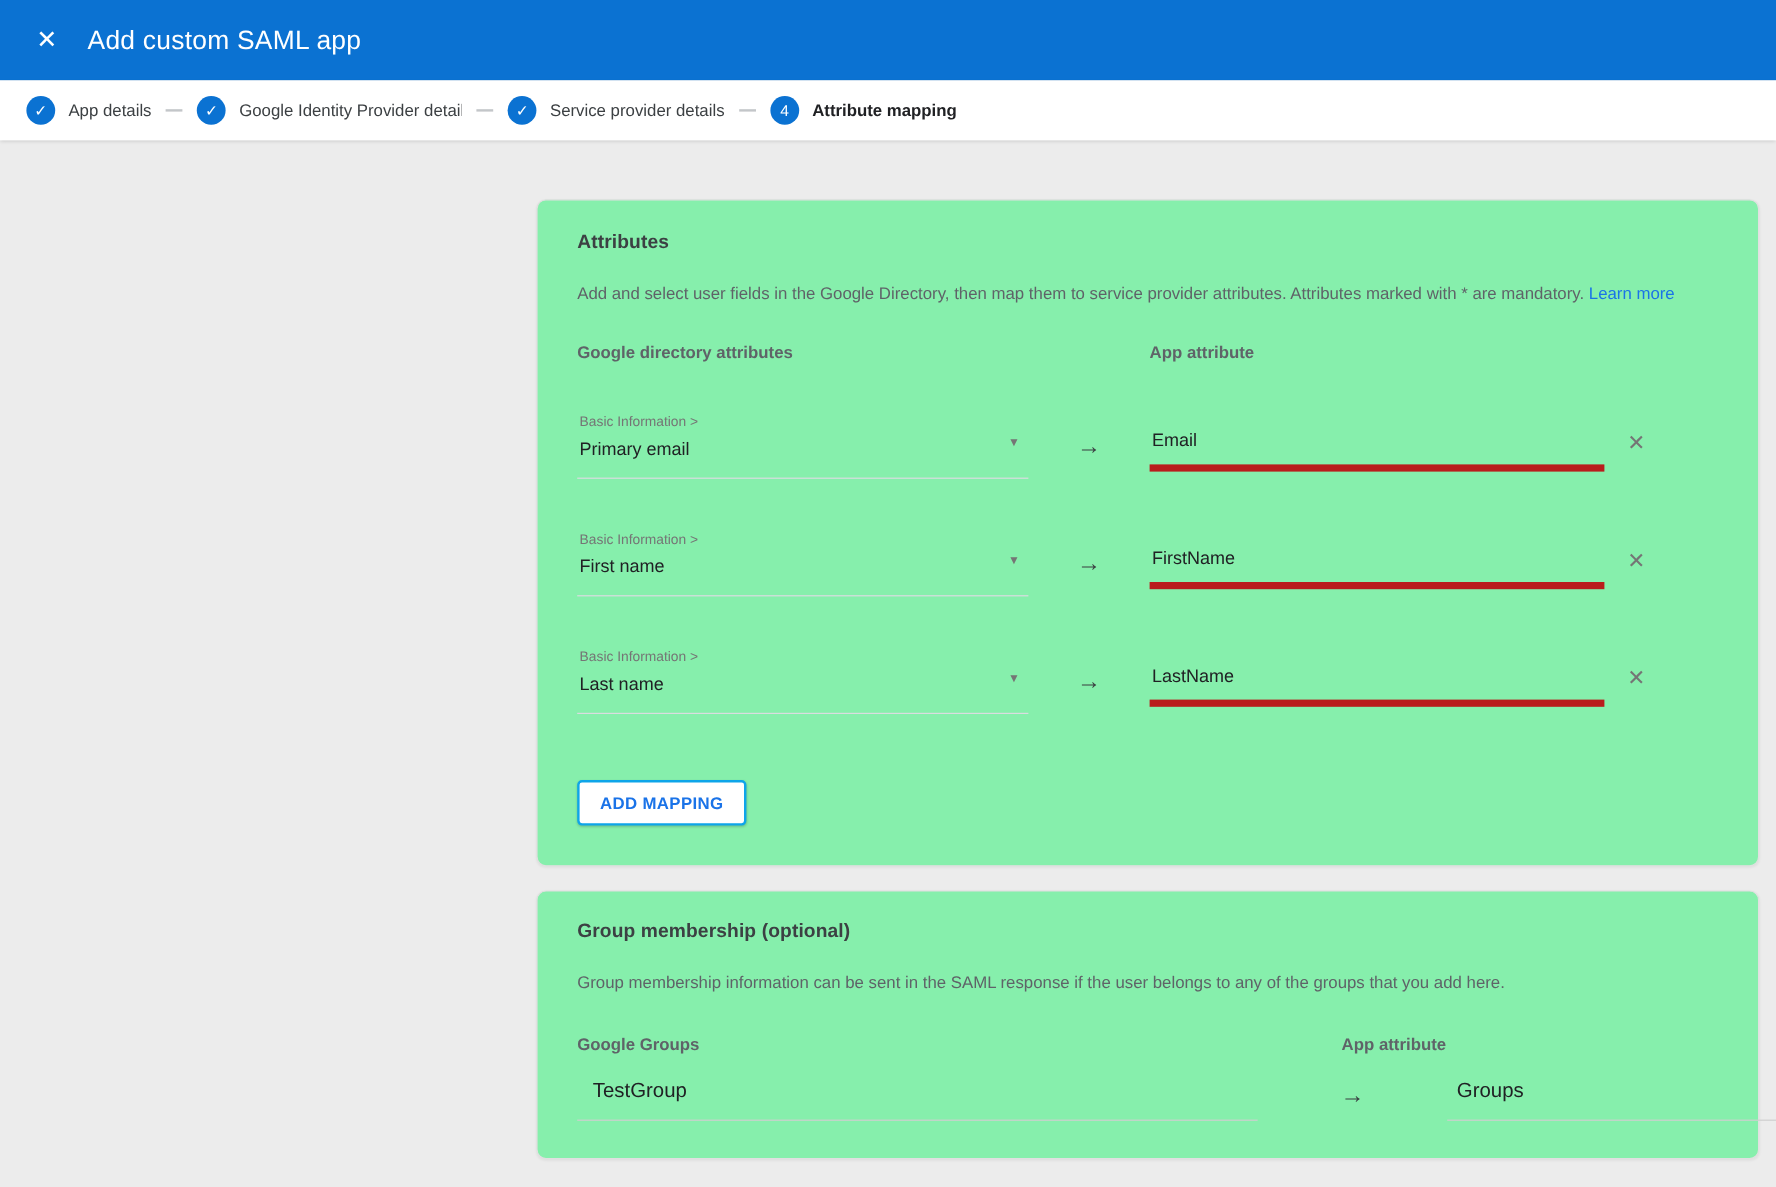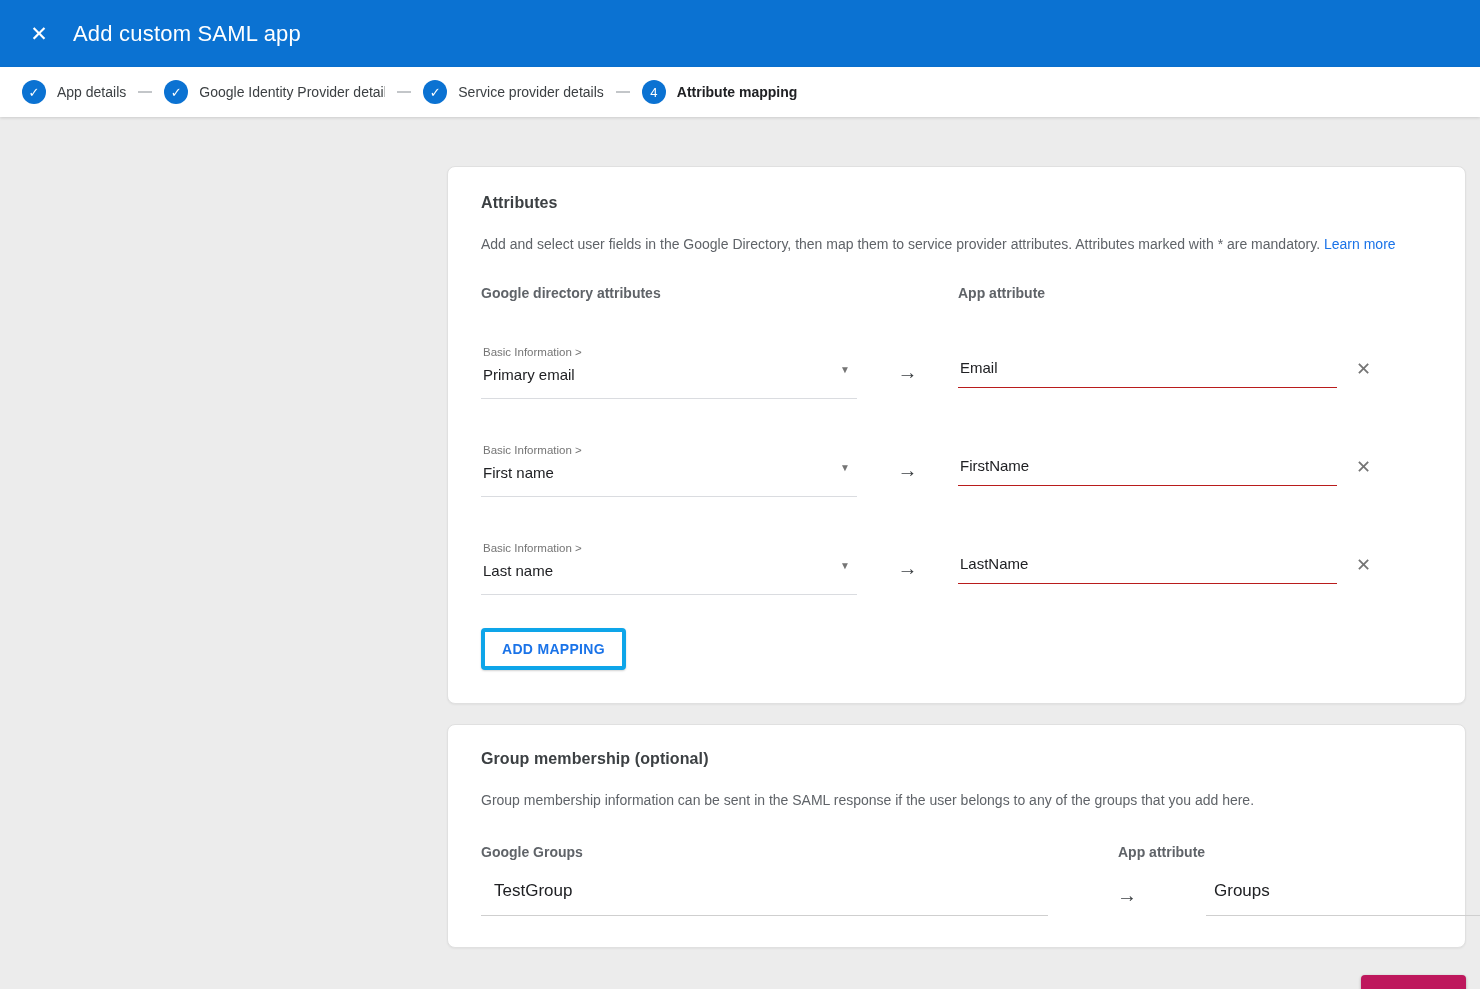--- a/index.html
+++ b/index.html
@@ -64,21 +64,21 @@
     width: 14px; height: 2px;
     background: #c3c6c9;
     margin: 0 12px;
     flex: 0 0 14px;
   }
 
   
   .content { padding: 49px 0 0 447px; }
   .card {
     width: 1019px;
-    background: #ffffff;
+    background: #86efac;
     border: 1px solid #e0e0e0;
     border-radius: 8px;
     box-shadow: 0 1px 2px rgba(0,0,0,.05);
   }
   .card.attributes { padding: 27px 33px 33px 33px; }
   .card.groups { margin-top: 20px; padding: 25px 33px 31px 33px; }
 
   .card-title { font-size: 16px; font-weight: bold; color: #3c4043; letter-spacing: .1px; }
   .card-desc  { margin-top: 24px; font-size: 14px; color: #5f6368; }
   .learn-more { color: #1a73e8; text-decoration: none; cursor: pointer; }
@@ -112,37 +112,38 @@
     font-size: 10px; color: #757575;
   }
   .map-arrow {
     text-align: center;
     padding-top: 15px;
     font-size: 20px; color: #3c4043;
   }
   .text-field {
     align-self: start;
     margin-top: 13px;
-    border-bottom: 1px solid #b91c1c;
+    border-bottom: 6px solid #b91c1c;
     padding: 0 0 11px 2px;
     font-size: 15px; color: #202124;
     cursor: text;
   }
   .remove-btn {
     justify-self: start;
     margin: 14px 0 0 19px;
     font-size: 18px; color: #757575;
     cursor: pointer;
     line-height: 1;
   }
 
   .add-mapping-btn {
+    margin-top: 22px;
     display: inline-block;
     background: #ffffff;
-    border: 4px solid #0ea5e9;
+    border: 2px solid #0ea5e9;
     border-radius: 4px;
     padding: 9px 17px;
     font-family: "Liberation Sans", sans-serif;
     font-size: 14px; font-weight: bold;
     color: #1a73e8;
     letter-spacing: .3px;
     box-shadow: 0 1px 2px rgba(0,0,0,.18);
     cursor: pointer;
   }
 

